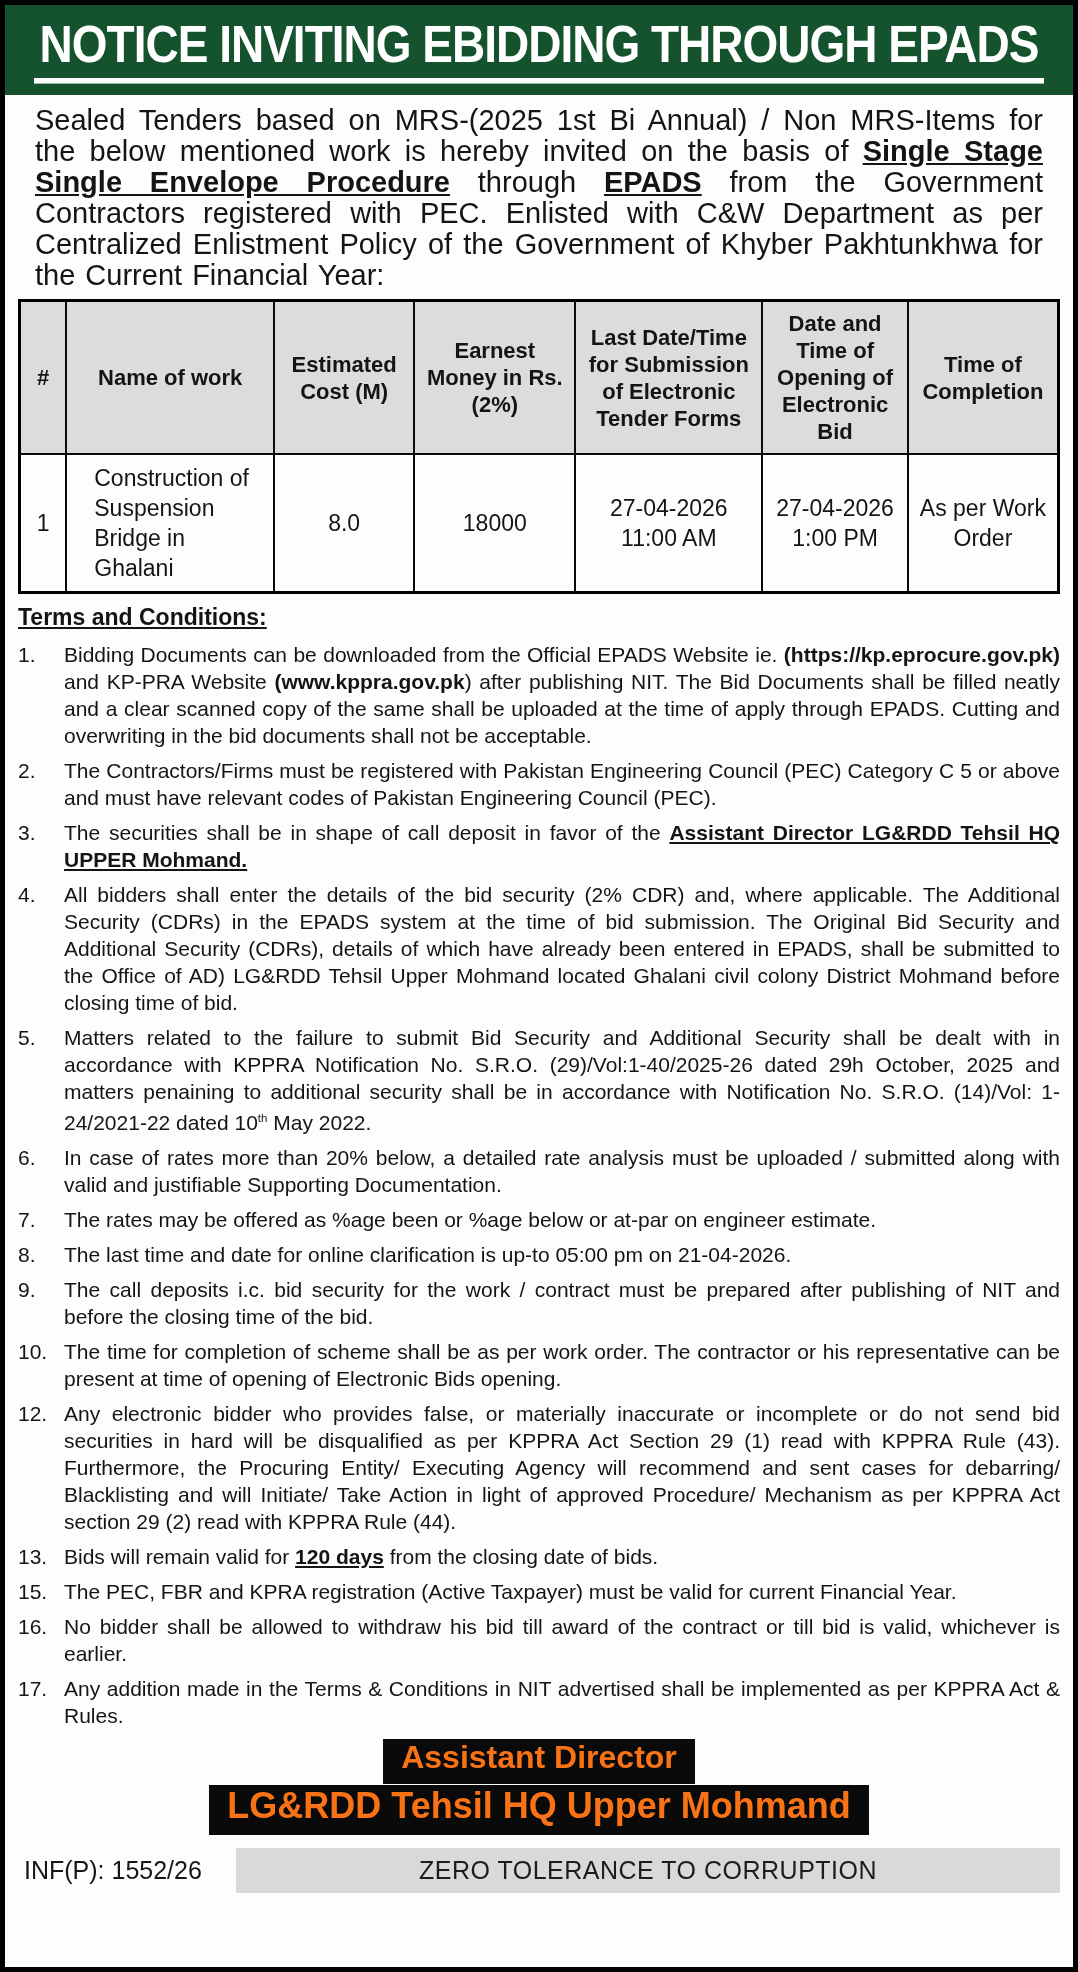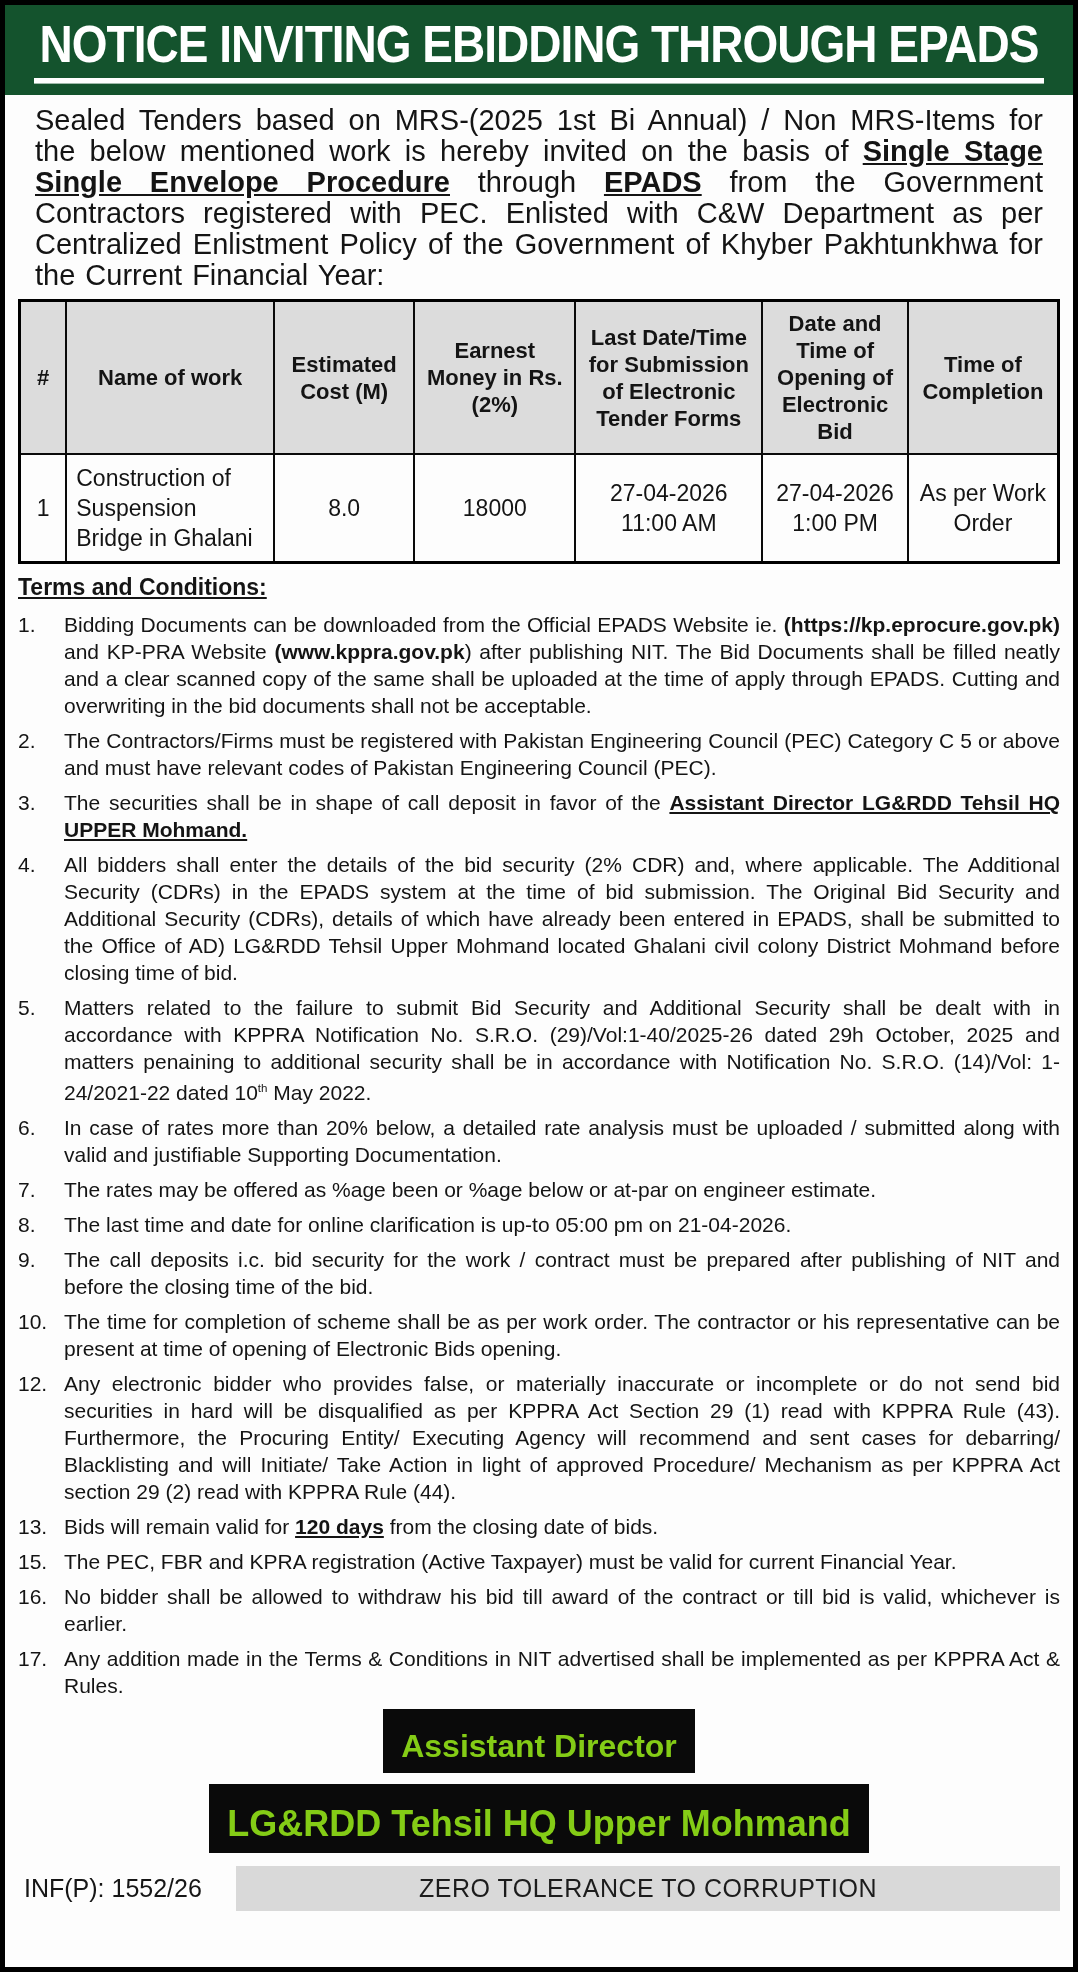--- a/index.html
+++ b/index.html
@@ -59,47 +59,47 @@
     padding: 8px 3px;
   }
   table.works td {
     font-size: 23px;
     line-height: 30px;
     text-align: center;
     vertical-align: middle;
     padding: 8px 5px;
     white-space: pre-line;
   }
-  table.works td.left { text-align: left; padding-left: 9px; }
+  table.works td.left { text-align: left; padding-left: 27px; }
   .terms-h {
     font-size: 23px;
     font-weight: bold;
     text-decoration: underline;
     margin: 6px 0 10px;
   }
   ol.terms { list-style: none; }
   .term {
     display: flex;
     font-size: 21px;
     line-height: 27px;
     margin-bottom: 8px;
   }
   .term .num { flex: 0 0 46px; }
   .term .txt { flex: 1; text-align: justify; }
   .sig { text-align: center; margin-top: 10px; }
   .sig-box {
     display: inline-block;
     background: #0a0a0a;
-    color: #84cc16;
-    font-weight: bold;
-    padding: 20px 18px 9px;
+    color: #f97316;
+    font-weight: bold;
+    padding: 1px 18px 9px;
     line-height: 1.1;
   }
   .sig1 { font-size: 32px; }
-  .sig2 { font-size: 36px; margin-top: 11px; }
+  .sig2 { font-size: 36px; margin-top: 1px; }
   .footer {
     display: flex;
     align-items: stretch;
     margin: 13px 0 6px;
   }
   .ref {
     flex: 0 0 218px;
     font-size: 25px;
     padding: 8px 6px;
     color: #161616;

